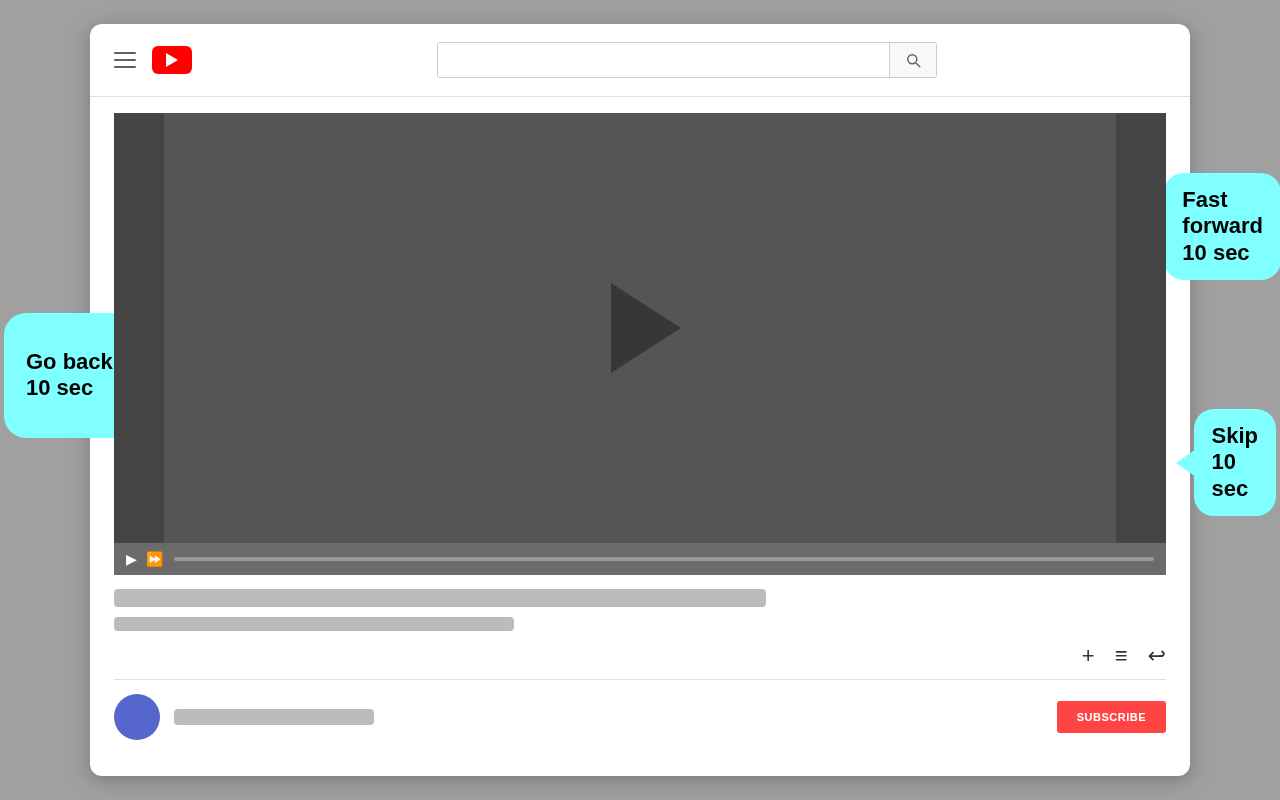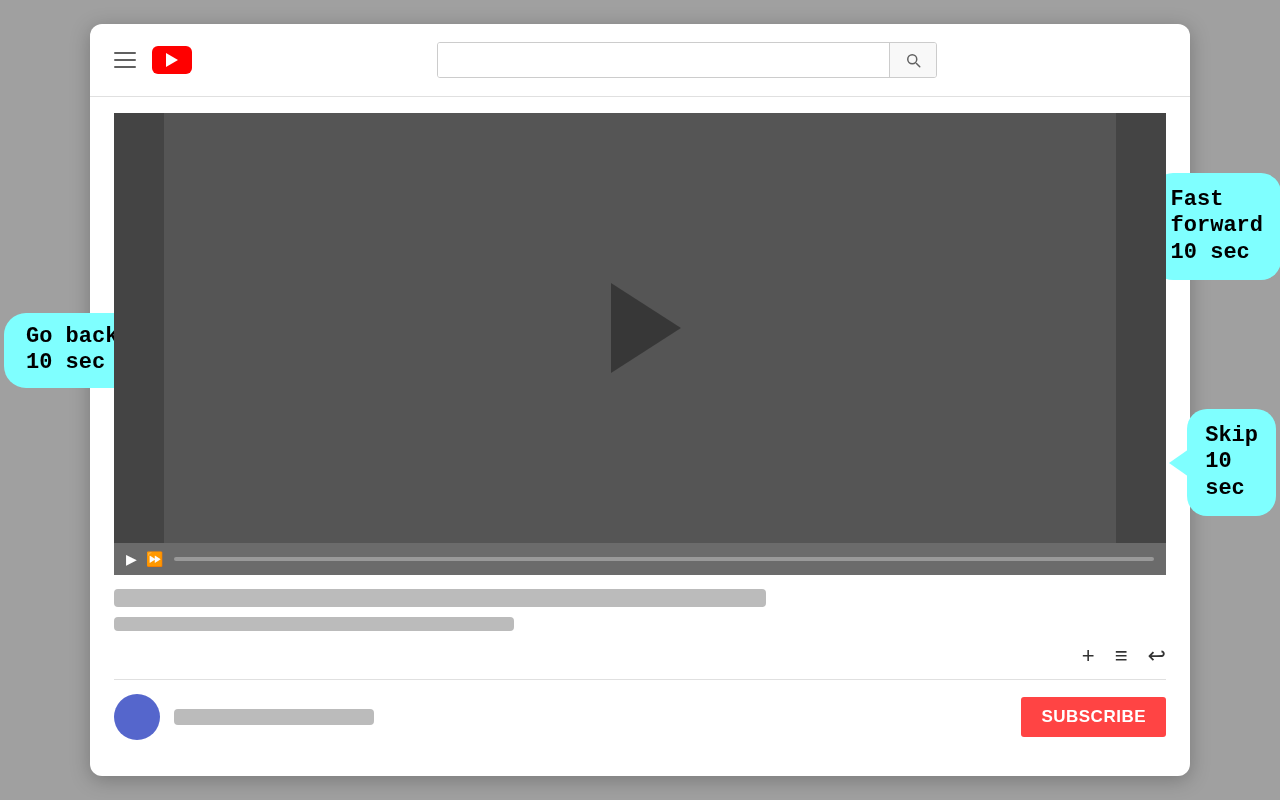--- a/index.html
+++ b/index.html
@@ -230,44 +230,43 @@
       width: 200px;
     }
 
     .subscribe-btn {
       margin-left: auto;
       background: #ff4444;
       color: white;
       border: none;
       border-radius: 3px;
       padding: 10px 20px;
-      font-size: 17px;
+      font-size: 11px;
       font-weight: bold;
       letter-spacing: 0.5px;
       cursor: pointer;
     }
 
     
     .tooltip-bubble {
       position: absolute;
       background: #7fffff;
       border-radius: 20px;
       padding: 14px 18px;
       font-size: 22px;
       font-weight: bold;
       line-height: 1.2;
       color: #000;
-      font-family: Liberation Mono, monospace;
     }
 
     
     .tooltip-left {
       left: -110px;
       top: 200px;
-      padding: 11px 22px;
+      padding: 36px 22px;
       border-radius: 22px;
     }
     
     .tooltip-left::after {
       content: '';
       position: absolute;
       right: -18px;
       top: 50%;
       transform: translateY(-50%);
       width: 0;

